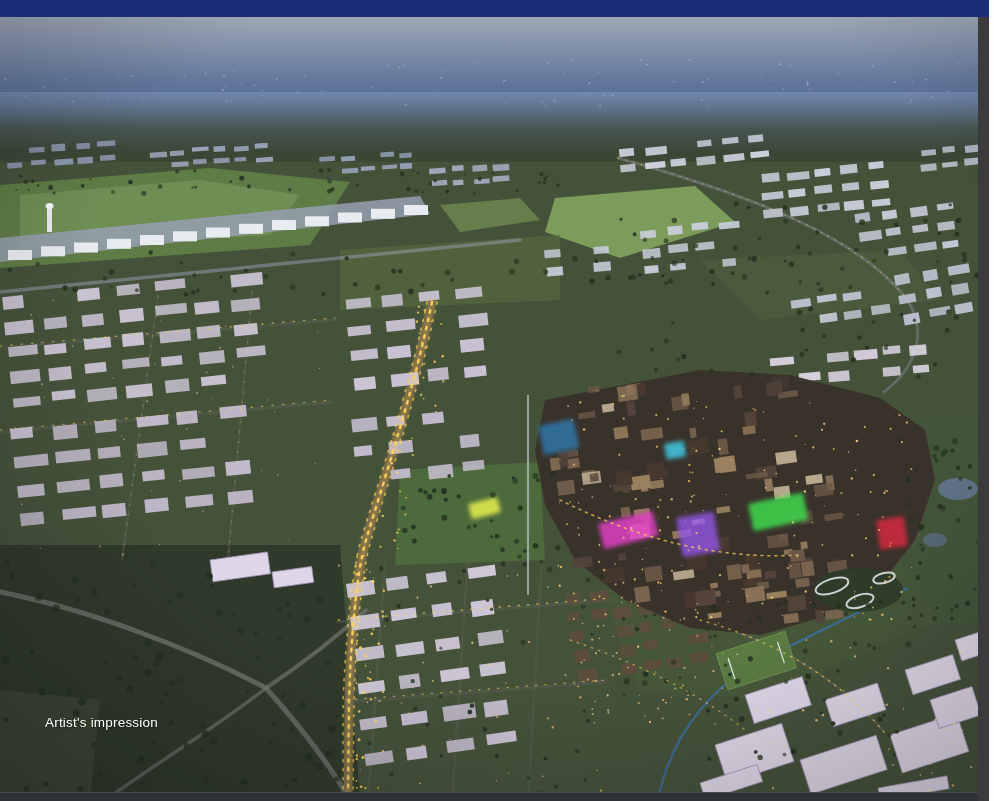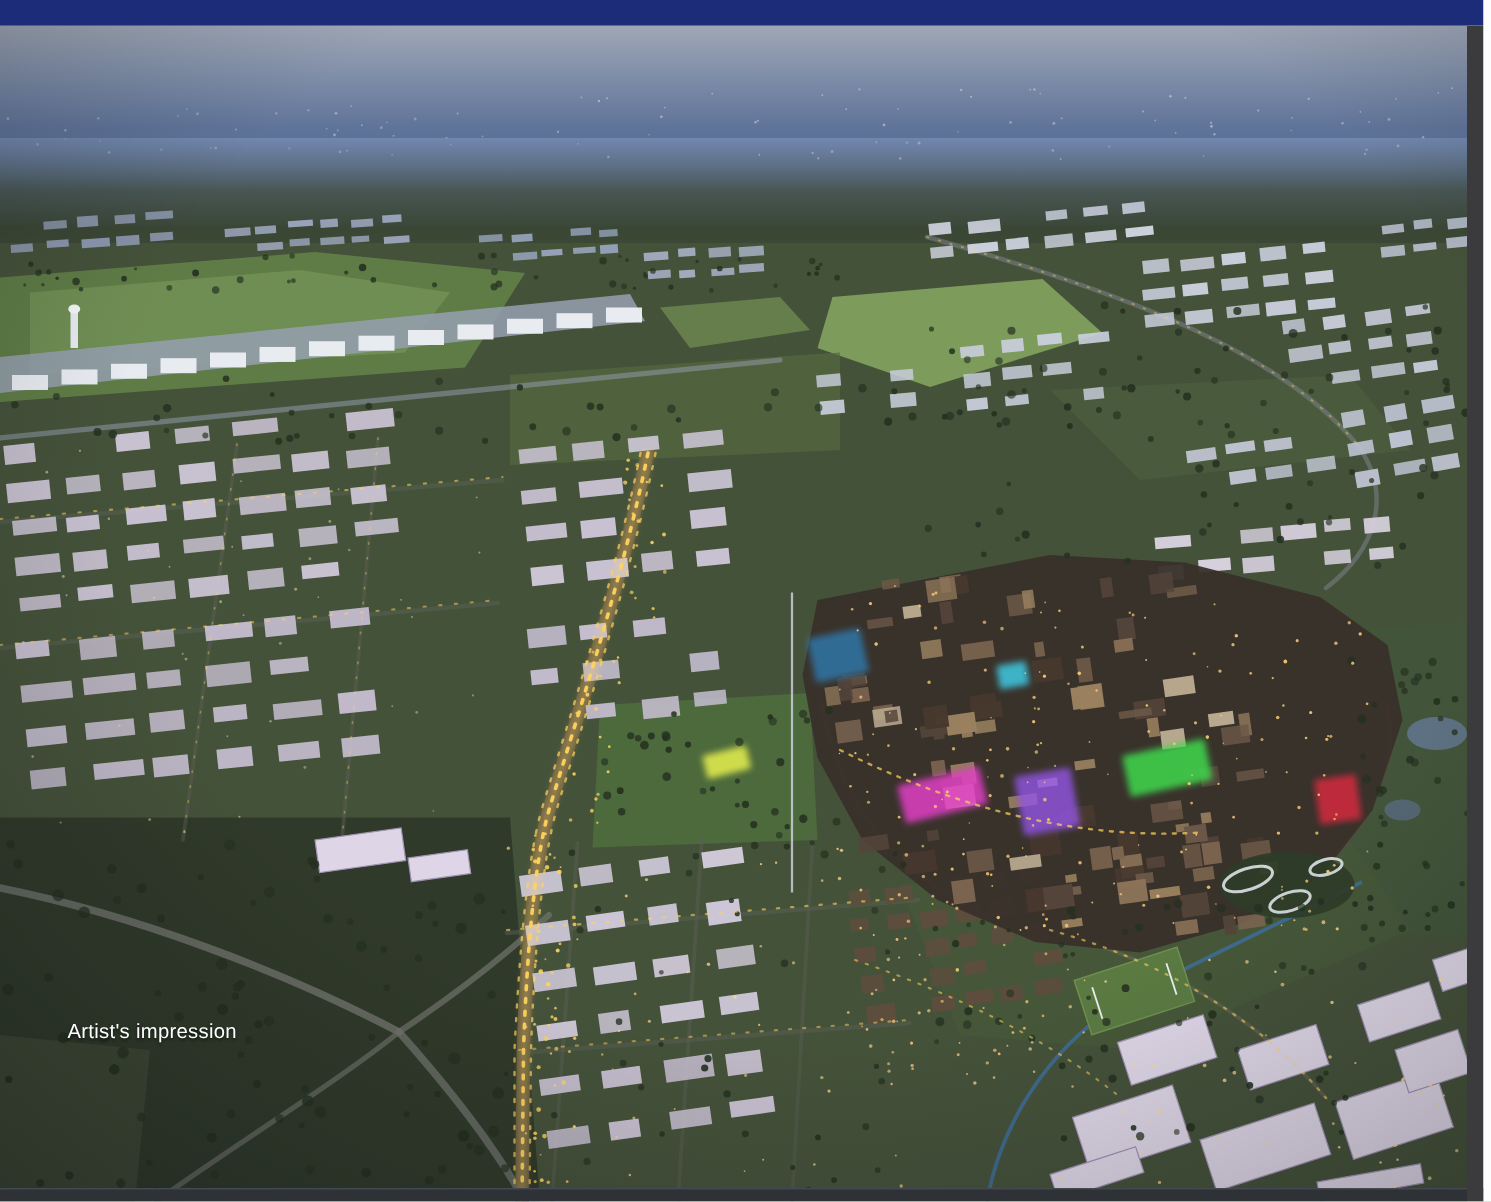--- a/index.html
+++ b/index.html
@@ -1,20 +1,20 @@
 <!DOCTYPE html>
 <html><head>
 <meta charset="utf-8">
 <style>
   html,body{margin:0;padding:0;background:#ffffff;}
   .stage{position:relative;width:994px;height:801px;overflow:hidden;background:#fff;
          font-family:"Liberation Sans", sans-serif;}
   .photo{position:absolute;left:0;top:0;width:978px;height:801px;overflow:hidden;background:#3b4a63;}
   .photo svg{position:absolute;left:0;top:0;}
-  .caption{position:absolute;left:45px;top:680px;color:#ffffff;font-size:13.5px;
+  .caption{position:absolute;left:45px;top:715px;color:#ffffff;font-size:13.5px;
            letter-spacing:.2px;text-shadow:0 1px 2px rgba(0,0,0,.55);}
   .topbar{position:absolute;left:0;top:0;width:989px;height:17px;}
   .bottombar{position:absolute;left:0;top:792px;width:989px;height:9px;border-top:1px solid #45484e;box-sizing:border-box;}
   .right-strip{position:absolute;left:978px;top:17px;width:11px;height:784px;}
   .page-edge{position:absolute;left:989px;top:0;width:5px;height:801px;}
 </style>
 </head>
 <body>
 
 <div class="stage">

